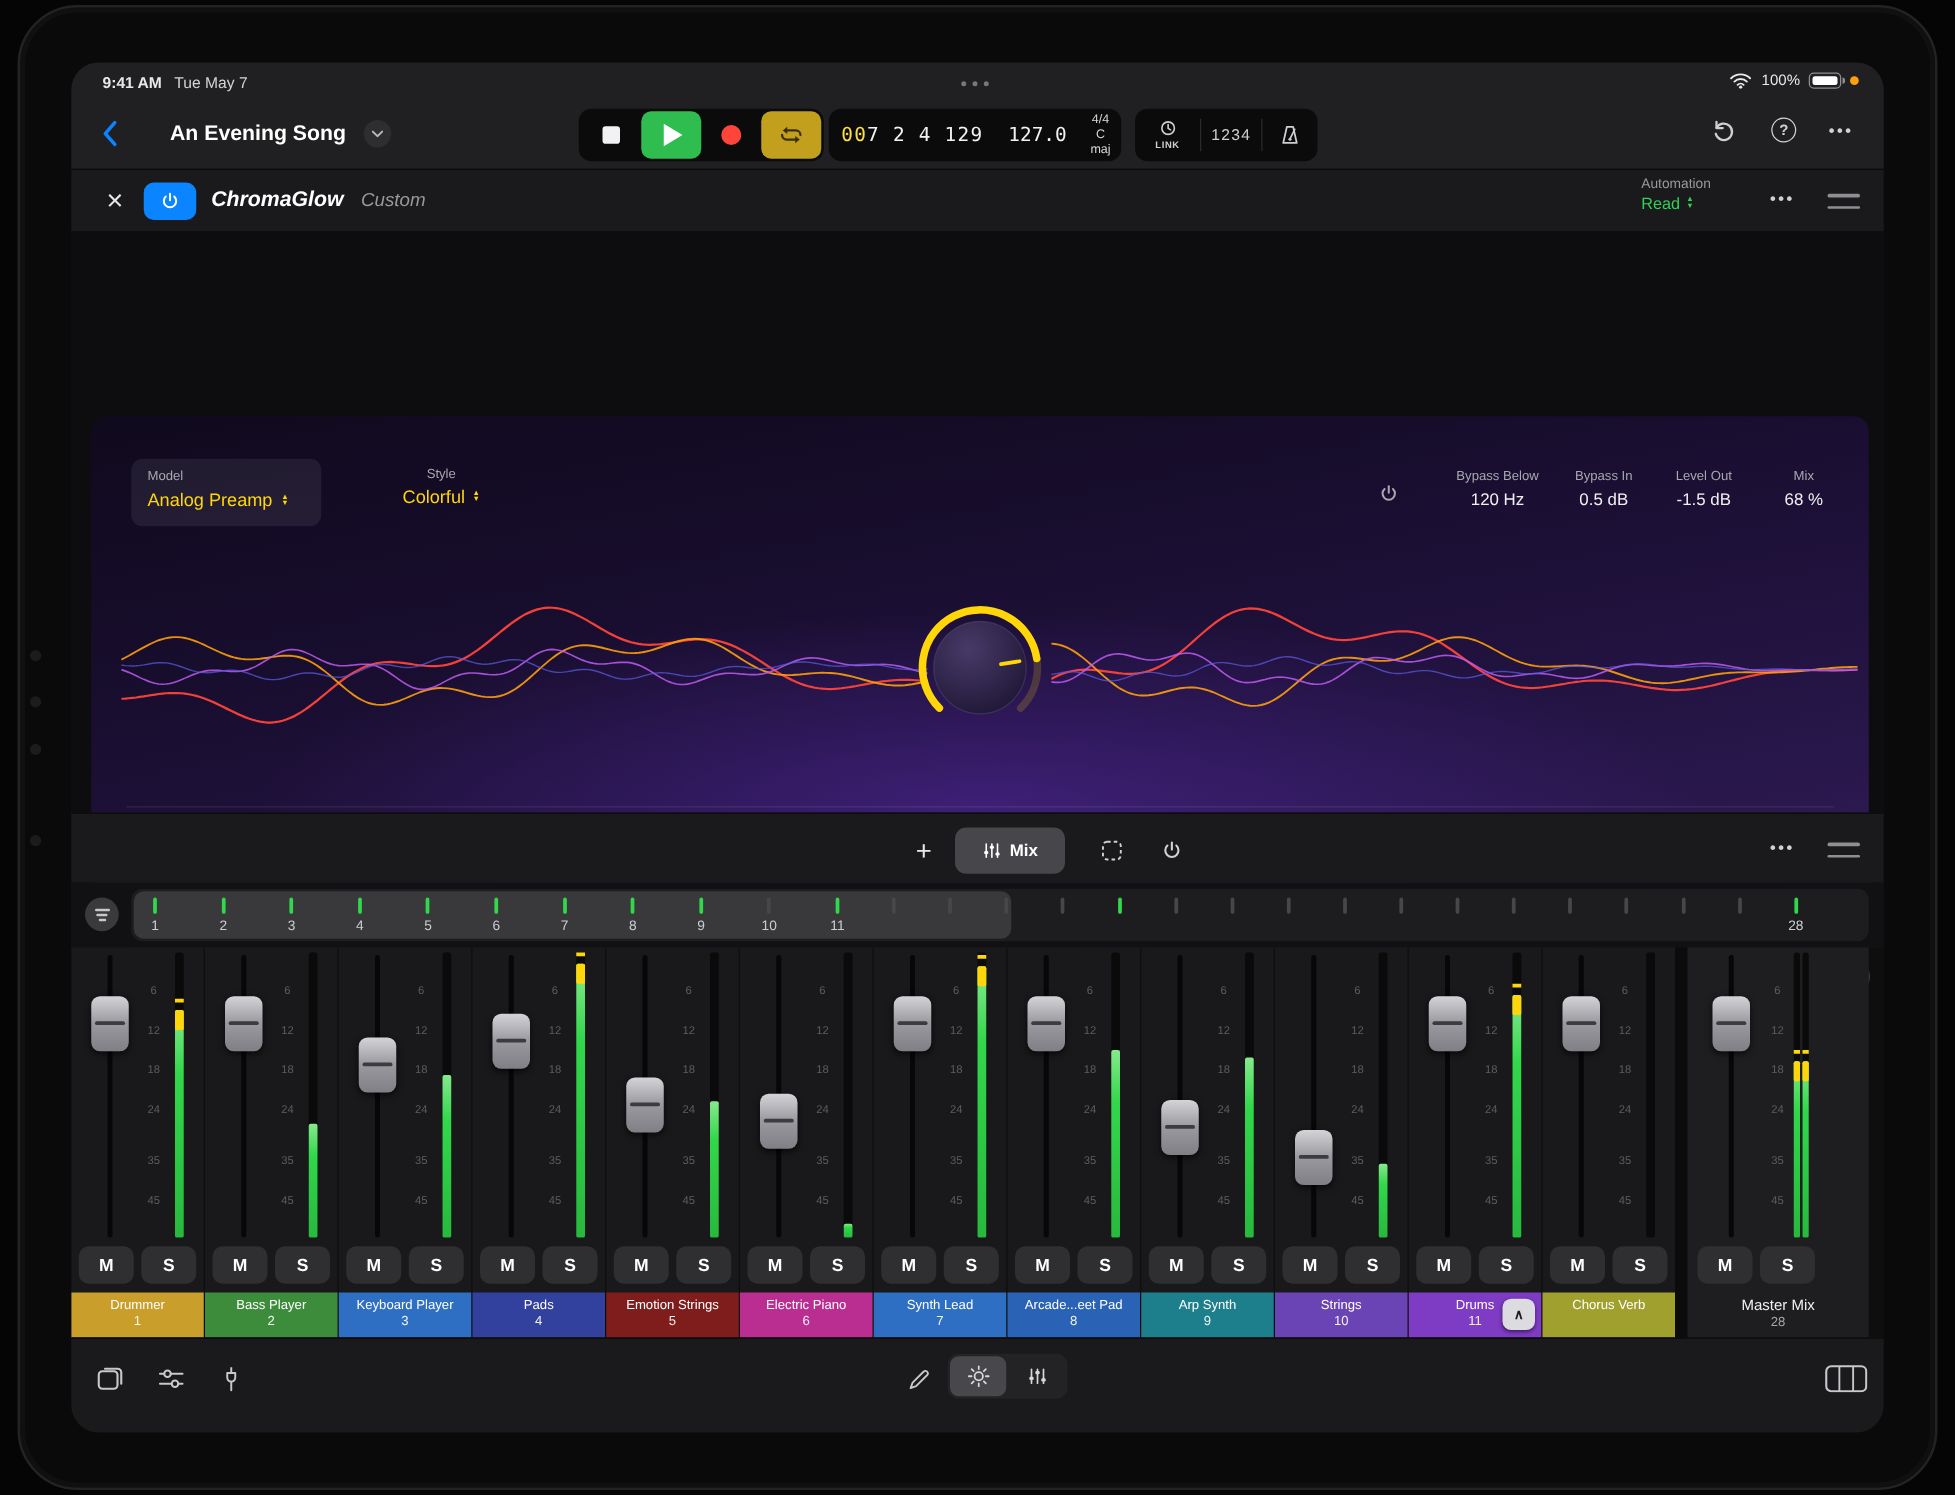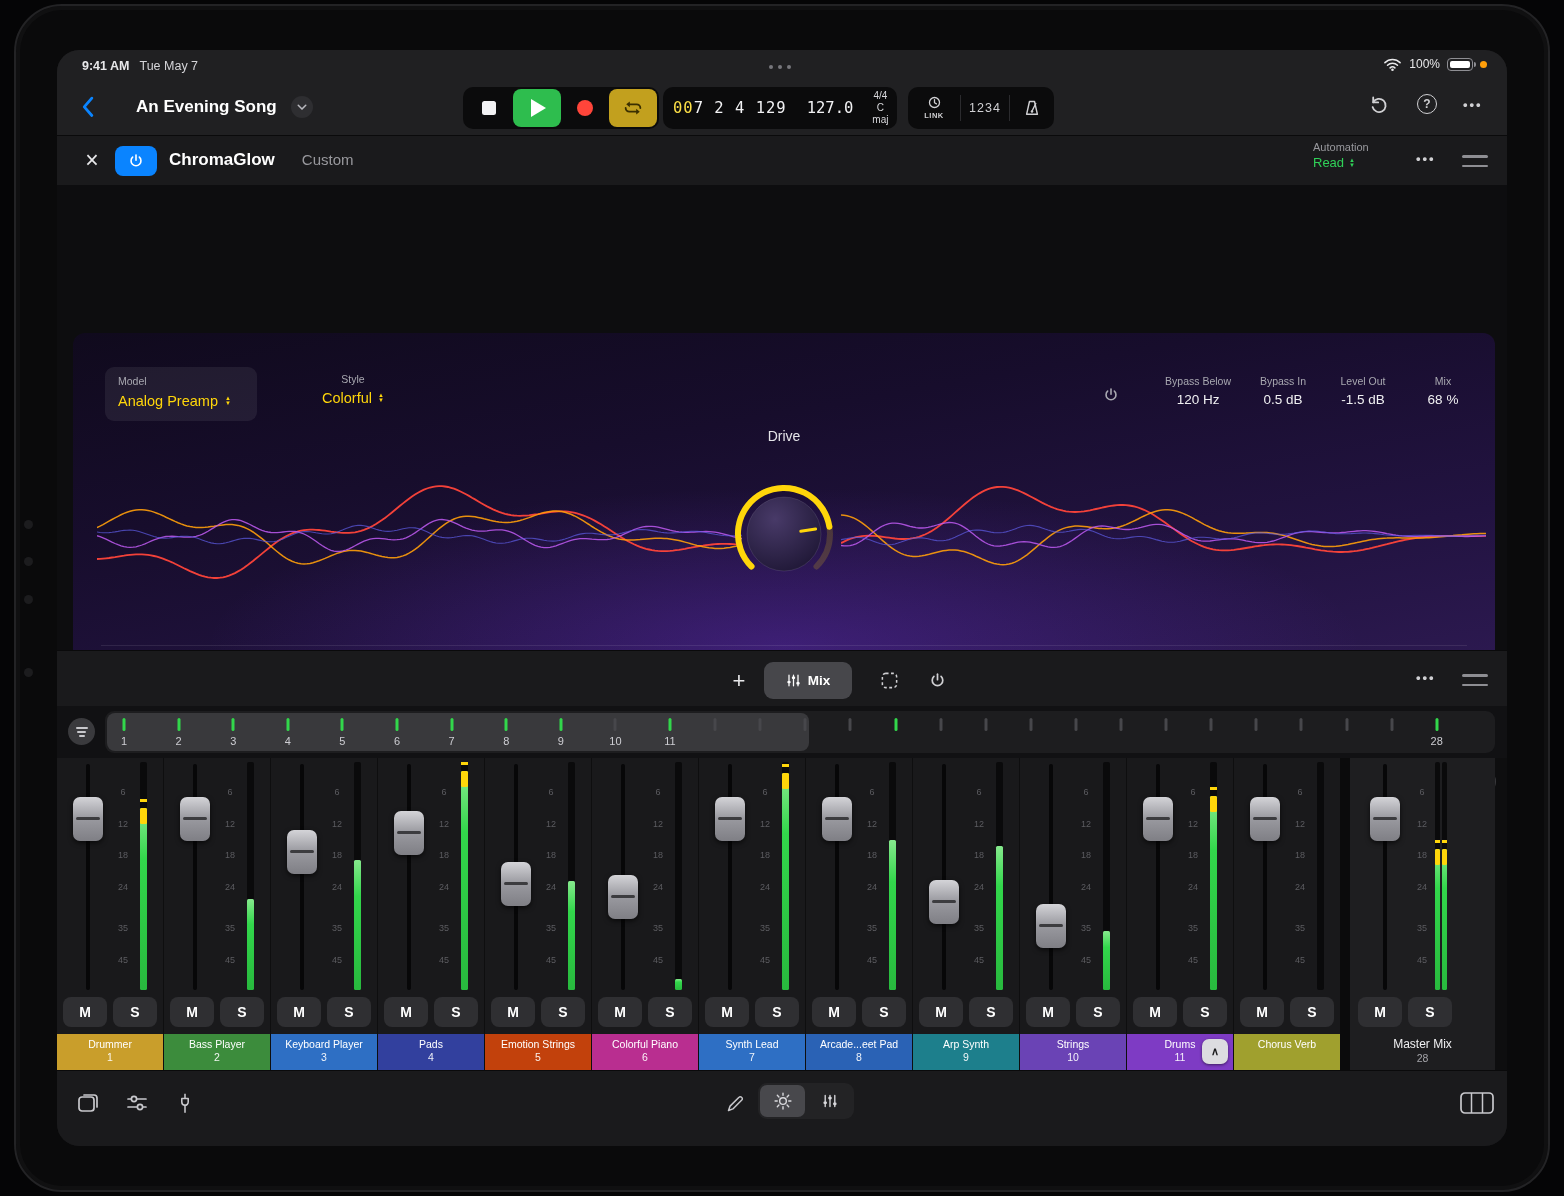--- a/index.html
+++ b/index.html
@@ -52,21 +52,21 @@
   .bell-cell{width:44px;display:flex;justify-content:center;}
   .tb-right{position:absolute;top:14px;display:flex;align-items:center;color:#d0d0d3;}
   .help-circ{width:20px;height:20px;border:1.6px solid #d0d0d3;border-radius:50%;font-size:12px;font-weight:700;
     display:flex;align-items:center;justify-content:center;}
   .more-dots{font-size:13px;letter-spacing:2px;font-weight:700;color:#d0d0d3;}
   
   .plug-header{position:absolute;left:0;top:85px;width:100%;height:50px;background:#1a1a1c;border-top:1px solid #0a0a0b;}
   .close-x{position:absolute;left:22px;top:9px;width:26px;height:30px;font-size:23px;color:#e8e8ea;display:flex;align-items:center;justify-content:center;}
   .pwr-btn-blue{position:absolute;left:58px;top:10px;width:42px;height:30px;border-radius:8px;background:#0a84ff;
     display:flex;align-items:center;justify-content:center;color:#fff;}
-  .plug-title{position:absolute;left:112px;top:14px;display:flex;align-items:baseline;gap:27px;}
+  .plug-title{position:absolute;left:112px;top:14px;display:flex;align-items:baseline;gap:14px;font-style:italic;}
   .plug-name{font-size:17px;font-weight:700;color:#fff;}
   .plug-preset{font-size:15px;color:#98989d;}
   .auto-col{position:absolute;left:1256px;top:5px;}
   .auto-label{font-size:11px;color:#98989d;}
   .auto-read{font-size:13px;color:#30d158;display:flex;align-items:center;gap:5px;margin-top:2px;}
   .updown{display:inline-flex;flex-direction:column;align-items:center;}
   .updown i{font-style:normal;font-size:6px;line-height:5px;}
   .handle{width:26px;height:12px;display:flex;flex-direction:column;justify-content:space-between;}
   .handle i{display:block;height:2.5px;border-radius:2px;background:#8e8e93;}
   
@@ -349,21 +349,20 @@
         <div class="sp">
           <div class="mini-label">Level Out</div>
           <div class="v">-1.5 dB</div>
         </div>
         <div class="sp">
           <div class="mini-label">Mix</div>
           <div class="v">68 %</div>
         </div>
       </div>
 
-      <div class="drive-label">Drive</div>
       <svg id="knob-svg" class="knob" width="110" height="110" viewBox="0 0 110 110">
         <defs>
           <radialGradient id="kg" cx="38%" cy="30%" r="75%">
             <stop offset="0%" stop-color="#483a68"></stop>
             <stop offset="100%" stop-color="#201837"></stop>
           </radialGradient>
         </defs>
         <path id="knob-track" stroke="rgba(255,214,10,0.18)" stroke-width="6" fill="none" stroke-linecap="round" d="M 22.5 87.5 A 46 46 0 1 1 87.5 87.5"></path>
         <circle cx="55" cy="55" r="37" fill="url(#kg)" stroke="rgba(255,255,255,0.10)"></circle>
         <path id="knob-value" stroke="#ffd60a" stroke-width="6" fill="none" stroke-linecap="round" d="M 22.5 87.5 A 46 46 0 1 1 100.4 47.8"></path>
@@ -639,41 +638,41 @@
         <div class="scale-num" style="left: 66px; top: 97.48px;">18</div>
         <div class="scale-num" style="left: 66px; top: 129.4px;">24</div>
         <div class="scale-num" style="left: 66px; top: 170.44px;">35</div>
         <div class="scale-num" style="left: 66px; top: 202.36px;">45</div>
         <div class="meter" style="left: 83px; width: 7px;">
           <div class="fill" style="height: 109.44px;"></div>
         </div>
         <div class="fader-cap" style="left: 16px; top: 104.28px;"></div>
         <div class="ms" style="left: 6px;">M</div>
         <div class="ms" style="left: 56px;">S</div>
-        <div class="tracklabel" style="background: #c2410c;">
+        <div class="tracklabel" style="background: #7f1d1d;">
           <div class="tl-name">Emotion Strings</div>
           <div class="tl-num">5</div>
         </div>
       </div>
       <div class="channel" style="left: 535px; width: 106px;">
         <div class="fader-track" style="left: 29px;"></div>
         <div class="scale-num" style="left: 66px; top: 33.64px;">6</div>
         <div class="scale-num" style="left: 66px; top: 65.56px;">12</div>
         <div class="scale-num" style="left: 66px; top: 97.48px;">18</div>
         <div class="scale-num" style="left: 66px; top: 129.4px;">24</div>
         <div class="scale-num" style="left: 66px; top: 170.44px;">35</div>
         <div class="scale-num" style="left: 66px; top: 202.36px;">45</div>
         <div class="meter" style="left: 83px; width: 7px;">
           <div class="fill" style="height: 11.4px;"></div>
         </div>
         <div class="fader-cap" style="left: 16px; top: 117.02px;"></div>
         <div class="ms" style="left: 6px;">M</div>
         <div class="ms" style="left: 56px;">S</div>
         <div class="tracklabel" style="background: rgb(185, 46, 144);">
-          <div class="tl-name">Colorful Piano</div>
+          <div class="tl-name">Electric Piano</div>
           <div class="tl-num">6</div>
         </div>
       </div>
       <div class="channel" style="left: 642px; width: 106px;">
         <div class="fader-track" style="left: 29px;"></div>
         <div class="scale-num" style="left: 66px; top: 33.64px;">6</div>
         <div class="scale-num" style="left: 66px; top: 65.56px;">12</div>
         <div class="scale-num" style="left: 66px; top: 97.48px;">18</div>
         <div class="scale-num" style="left: 66px; top: 129.4px;">24</div>
         <div class="scale-num" style="left: 66px; top: 170.44px;">35</div>

